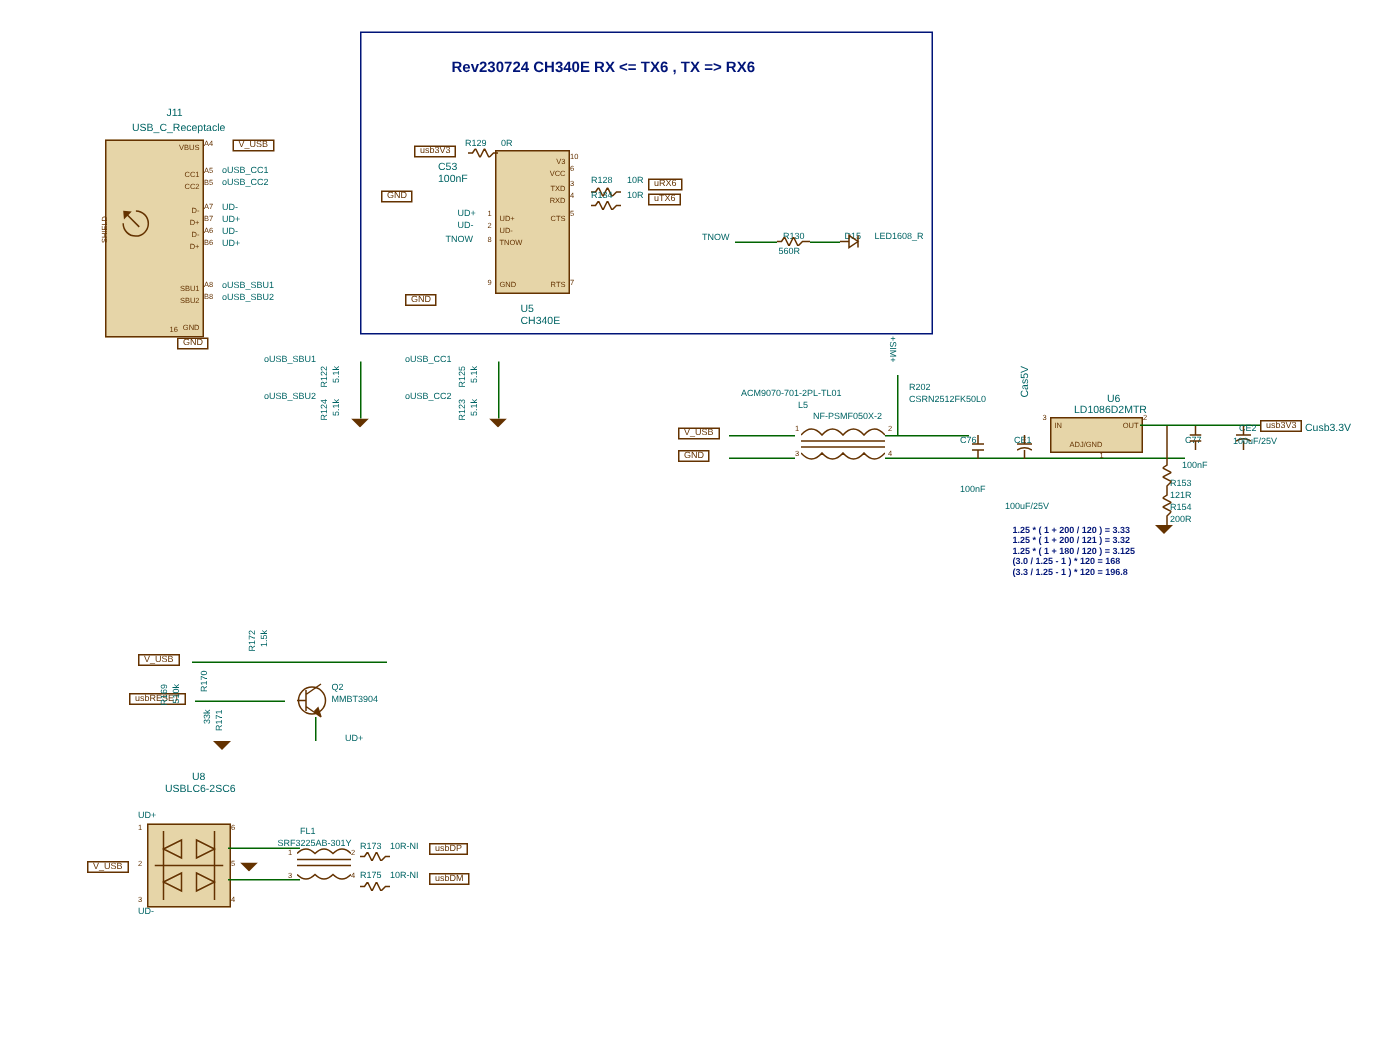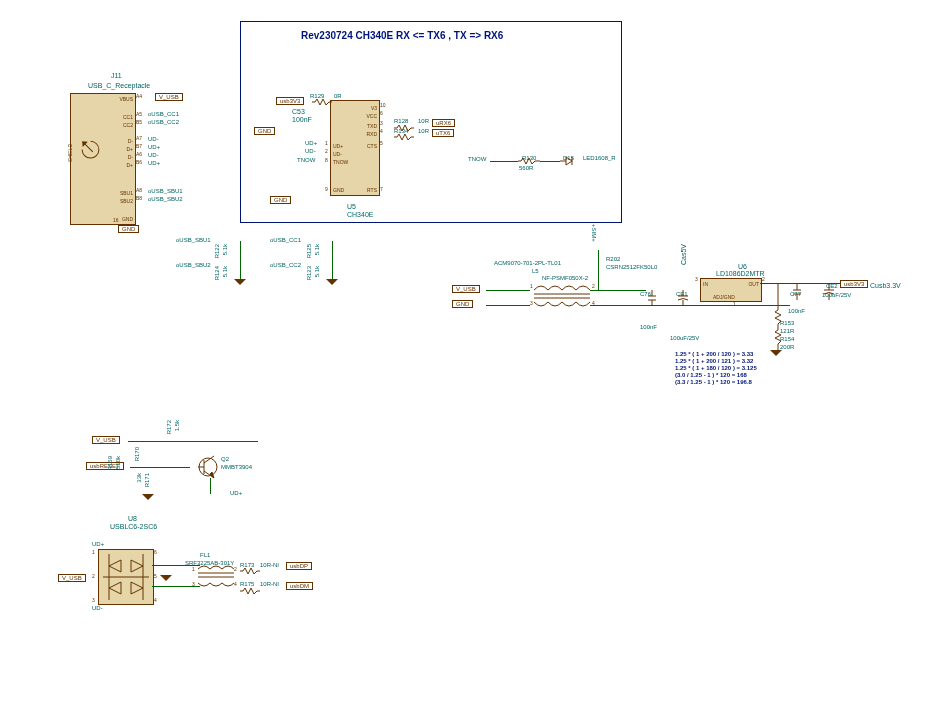--- a/index.html
+++ b/index.html
@@ -14,21 +14,21 @@
   .wire-h{position:absolute;height:1px}
   .wire-v{position:absolute;width:1px}
   .pin{color:#643200;font-size:5px}
   .ref{color:#006464;font-size:6px}
   .usb-icon{font-size:24px;color:#643200}
 </style>
 </head>
 <body>
 
 <div class="abs box-blue" style="left:240px;top:21px;width:380px;height:200px">
-  <div class="abs txt-nav" style="left:60px;top:8px;font-size:10px">Rev230724 CH340E RX &lt;= TX6 , TX =&gt; RX6</div>
+  <div class="abs txt-nav" style="left:60px;top:18px;font-size:10px">Rev230724 CH340E RX &lt;= TX6 , TX =&gt; RX6</div>
 </div>
 
 <div class="abs txt-teal" style="left:111px;top:72px">J11</div>
 <div class="abs txt-teal" style="left:88px;top:82px">USB_C_Receptacle</div>
 <div class="abs chip" style="left:70px;top:93px;width:64px;height:130px">
   <div class="abs txt-brn" style="left:-4px;top:50px;writing-mode:vertical-rl;transform:rotate(180deg);font-size:5px">SHIELD</div>
   <div class="abs usb-icon" style="left:10px;top:42px">⎋</div>
 
   <div class="abs txt-brn" style="right:2px;top:2px;font-size:5px">VBUS</div>
   <div class="abs txt-brn" style="right:2px;top:20px;font-size:5px">CC1</div>

